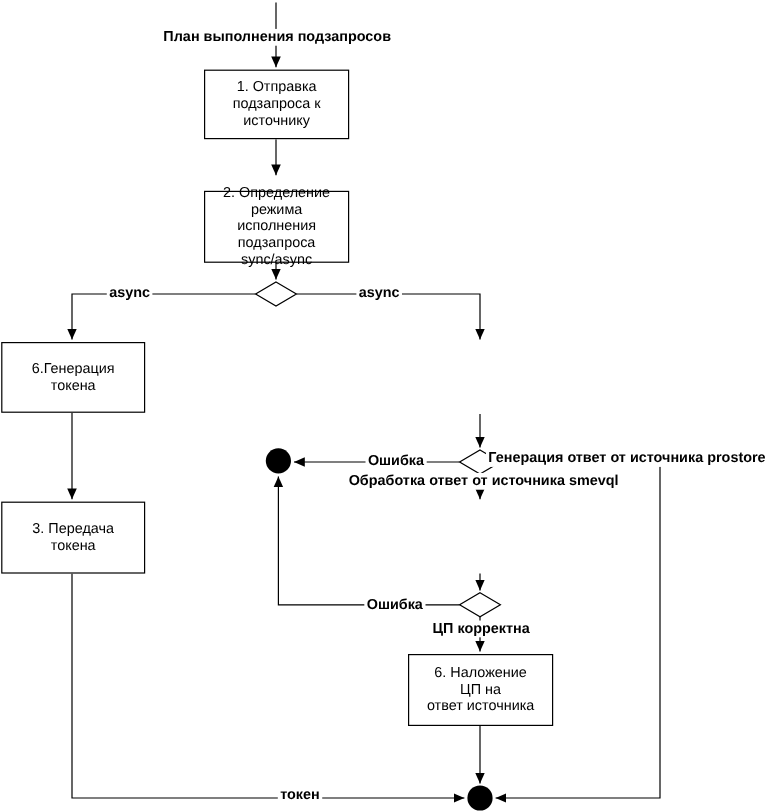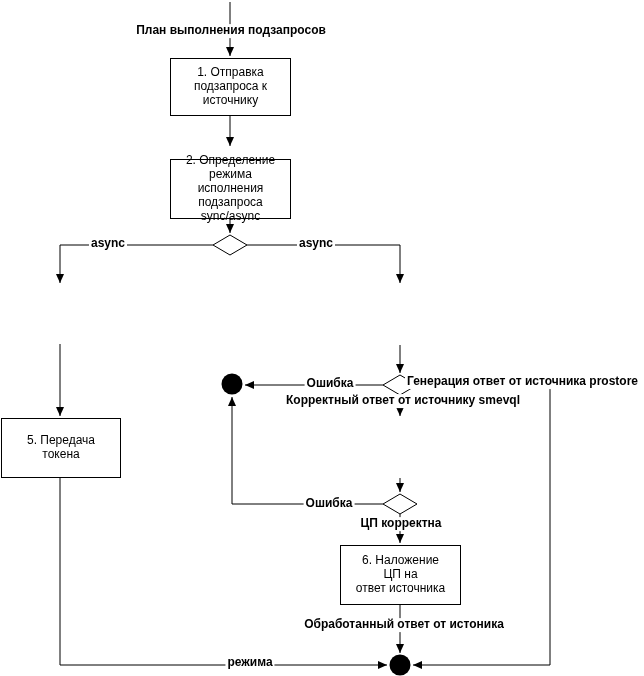--- a/index.html
+++ b/index.html
@@ -65,26 +65,26 @@
 
   <div class="node" style="left:170px;top:58px;width:121px;height:58px">1. Отправка
 подзапроса к
 источнику</div>
   <div class="node" style="left:170px;top:159px;width:121px;height:60px">2. Определение
 режима исполнения
 подзапроса
 sync/async</div>
   <div class="node" style="left:340px;top:545px;width:121px;height:60px">6. Наложение ЦП на
 ответ источника</div>
-  <div class="node" style="left:1px;top:418px;width:120px;height:60px">5. Передача токена</div>
+  <div class="node" style="left:1px;top:285px;width:120px;height:59px">6.Генерация токена</div>
+  <div class="node" style="left:1px;top:418px;width:120px;height:60px">3. Передача токена</div>
 
   <div class="elabel" style="left:231px;top:31px">План выполнения подзапросов</div>
   <div class="elabel" style="left:108px;top:244px">async</div>
   <div class="elabel" style="left:316px;top:244px">async</div>
   <div class="elabel" style="left:330px;top:384px">Ошибка</div>
   <div class="elabel right-anchored" style="right:4px;top:382px">Генерация ответ от источника prostore</div>
-  <div class="elabel" style="left:403px;top:401px">Корректный ответ от источнику smevql</div>
+  <div class="elabel" style="left:403px;top:401px">Обработка ответ от источника smevql</div>
   <div class="elabel" style="left:329px;top:504px">Ошибка</div>
   <div class="elabel" style="left:401px;top:524px">ЦП корректна</div>
-  <div class="elabel" style="left:404px;top:625px">Обработанный ответ от истоника</div>
-  <div class="elabel" style="left:250px;top:663px">режима</div>
+  <div class="elabel" style="left:250px;top:663px">токен</div>
 
 </div>
 
 </body></html>

